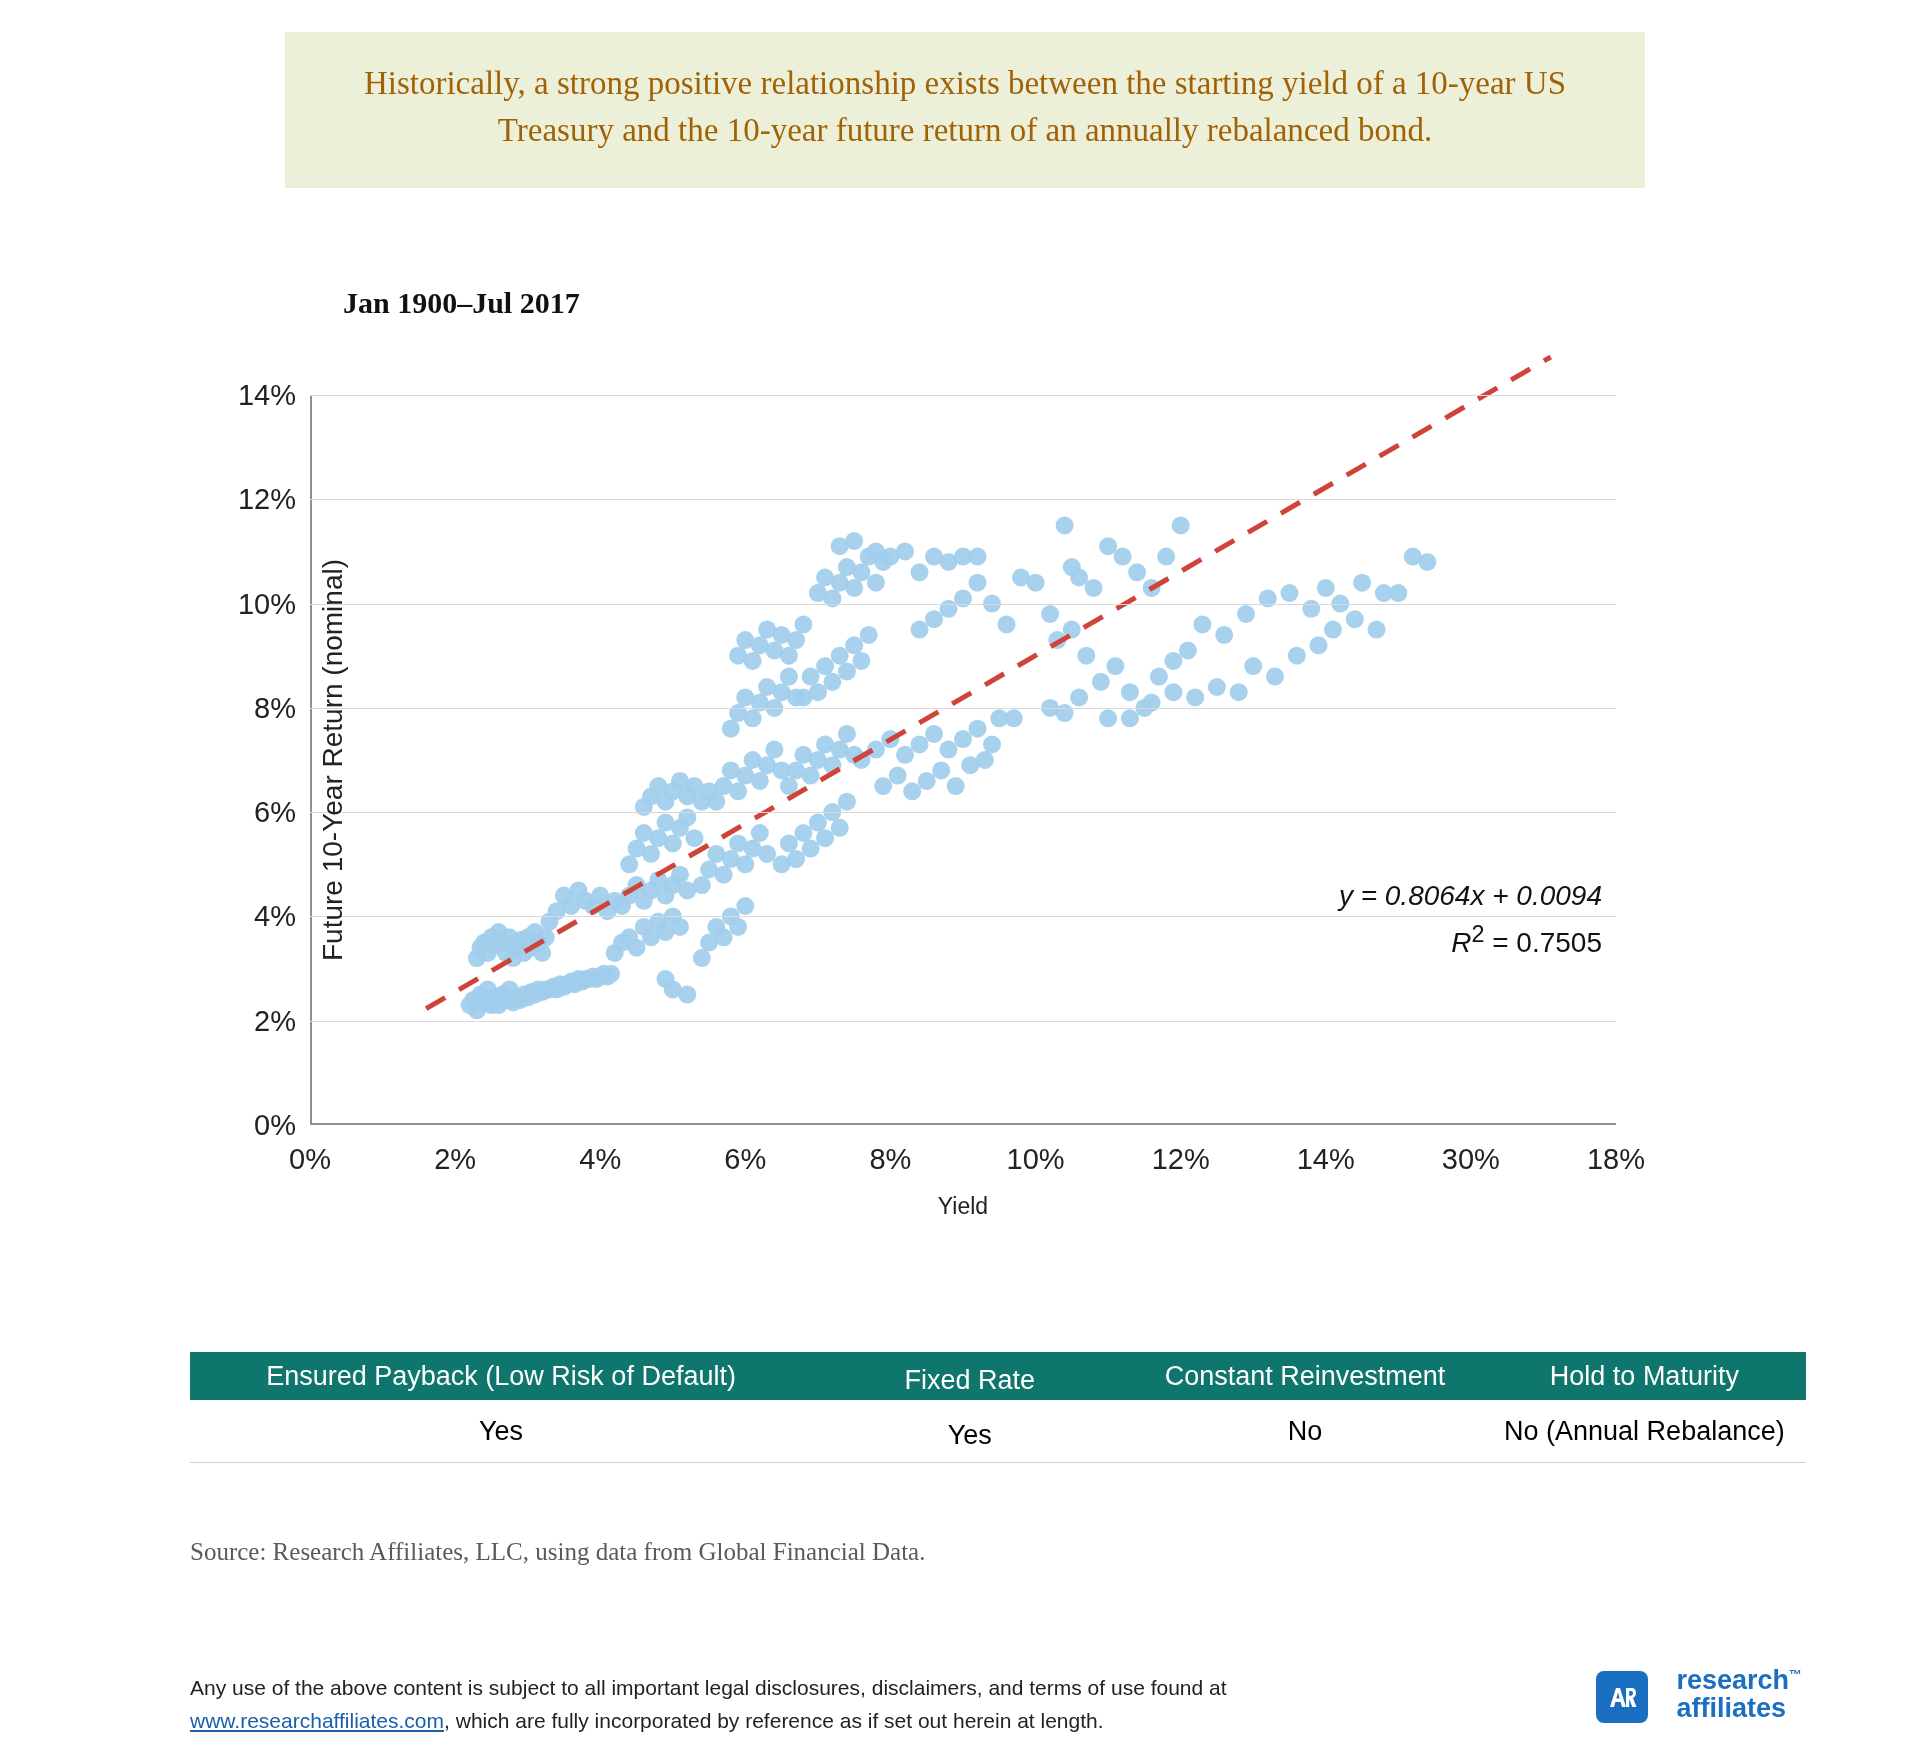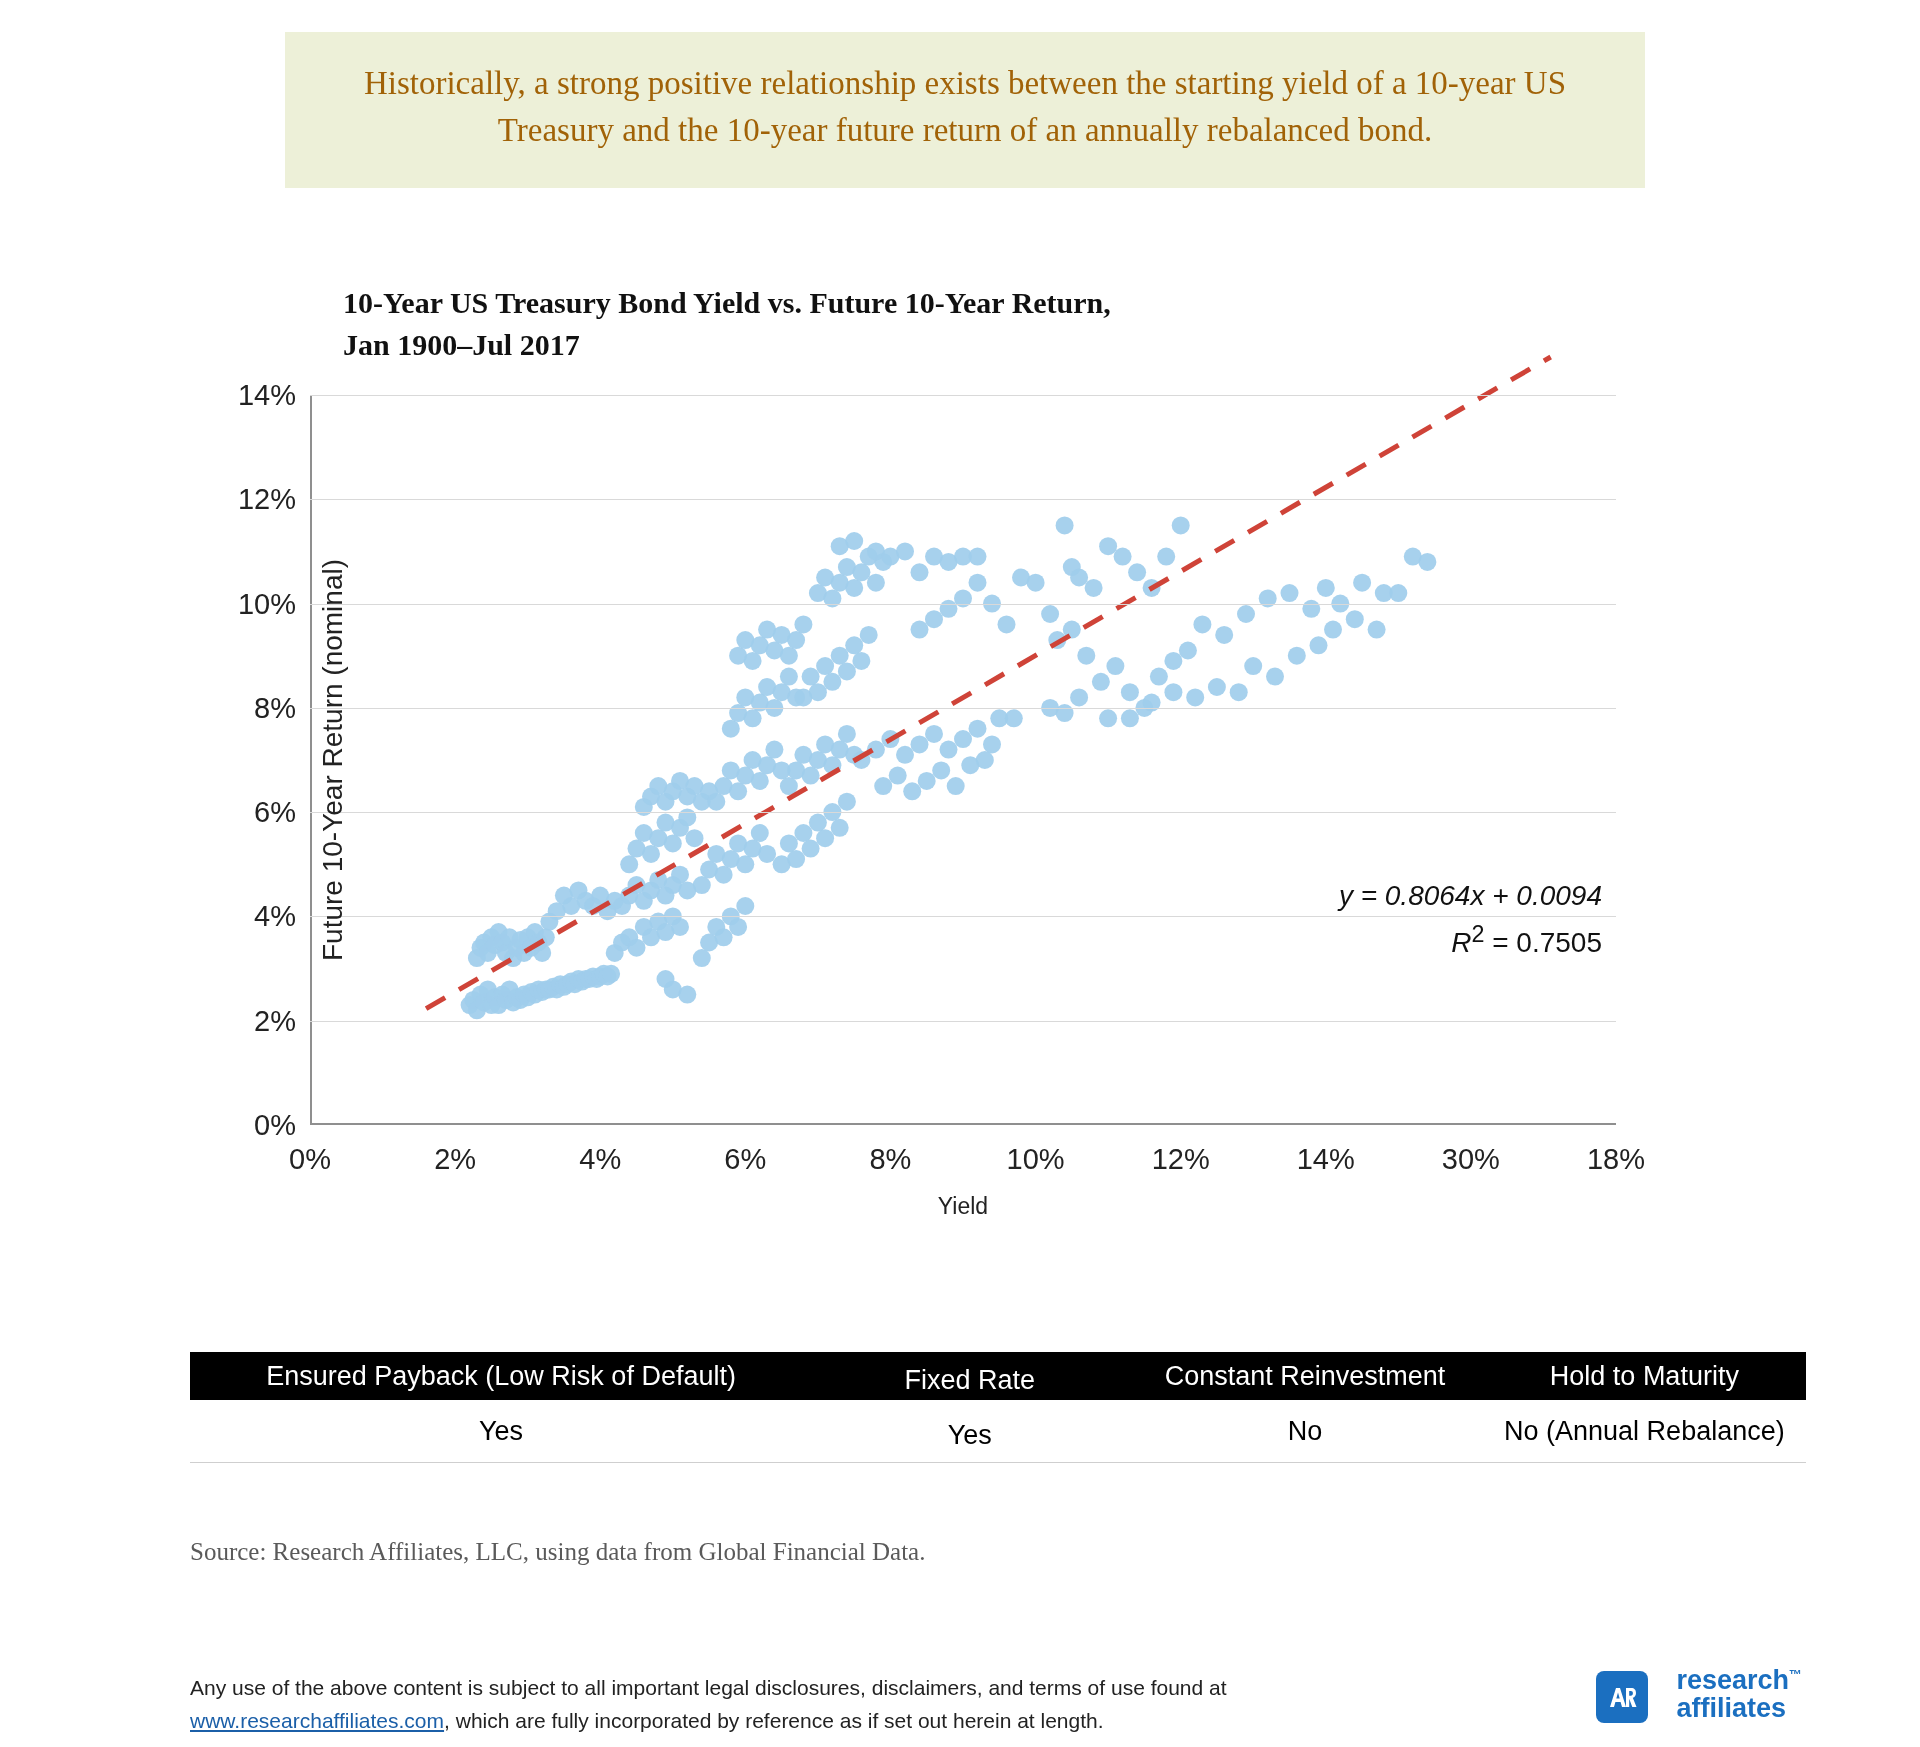--- a/index.html
+++ b/index.html
@@ -76,21 +76,21 @@
     position:absolute;right:14px;top:480px;
     text-align:right;
     font-size:28px;line-height:1.5;color:#111;
   }
   .eq .ital{font-style:italic;}
   svg.scatter{position:absolute;left:0;top:0;width:100%;height:100%;overflow:visible;}
   .table-wrap{
     position:absolute;left:190px;top:1352px;width:1616px;
   }
   .tbl-header{
-    display:flex;background:#000000;color:#ffffff;
+    display:flex;background:#0f766e;color:#ffffff;
     font-size:27px;
     height:48px;align-items:center;
   }
   .tbl-row{
     display:flex;color:#000000;font-size:27px;height:62px;align-items:center;
     border-bottom:1px solid #cfcfcf;
   }
   .c1{width:38.5%;text-align:center;}
   .c2{width:19.5%;text-align:center;margin-top:9px;}
   .c3{width:22%;text-align:center;}
@@ -120,21 +120,20 @@
   .logo-text sup{font-size:13px;vertical-align:super;}
 </style>
 </head>
 <body>
 
 <div class="callout">
   <div class="callout-text">Historically, a strong positive relationship exists between the starting yield of a 10-year US Treasury and the 10-year future return of an annually rebalanced bond.</div>
 </div>
 
 <div class="chart-title">
-  <div>10-Year US Treasury Bond Yield vs. Future 10-Year Return,</div>
   <div>Jan 1900–Jul 2017</div>
 </div>
 
 <div class="plot-wrap">
   <div class="plot-box">
     <div class="inner" id="inner">
       <div class="axis-y-line"></div>
       <div class="axis-x-line"></div>
       <svg class="scatter" id="scatter-svg" viewBox="0 0 1306 730" preserveAspectRatio="none">
           <circle cx="159.6" cy="610.1" r="9" fill="#9fcdec" fill-opacity="0.92"></circle>

